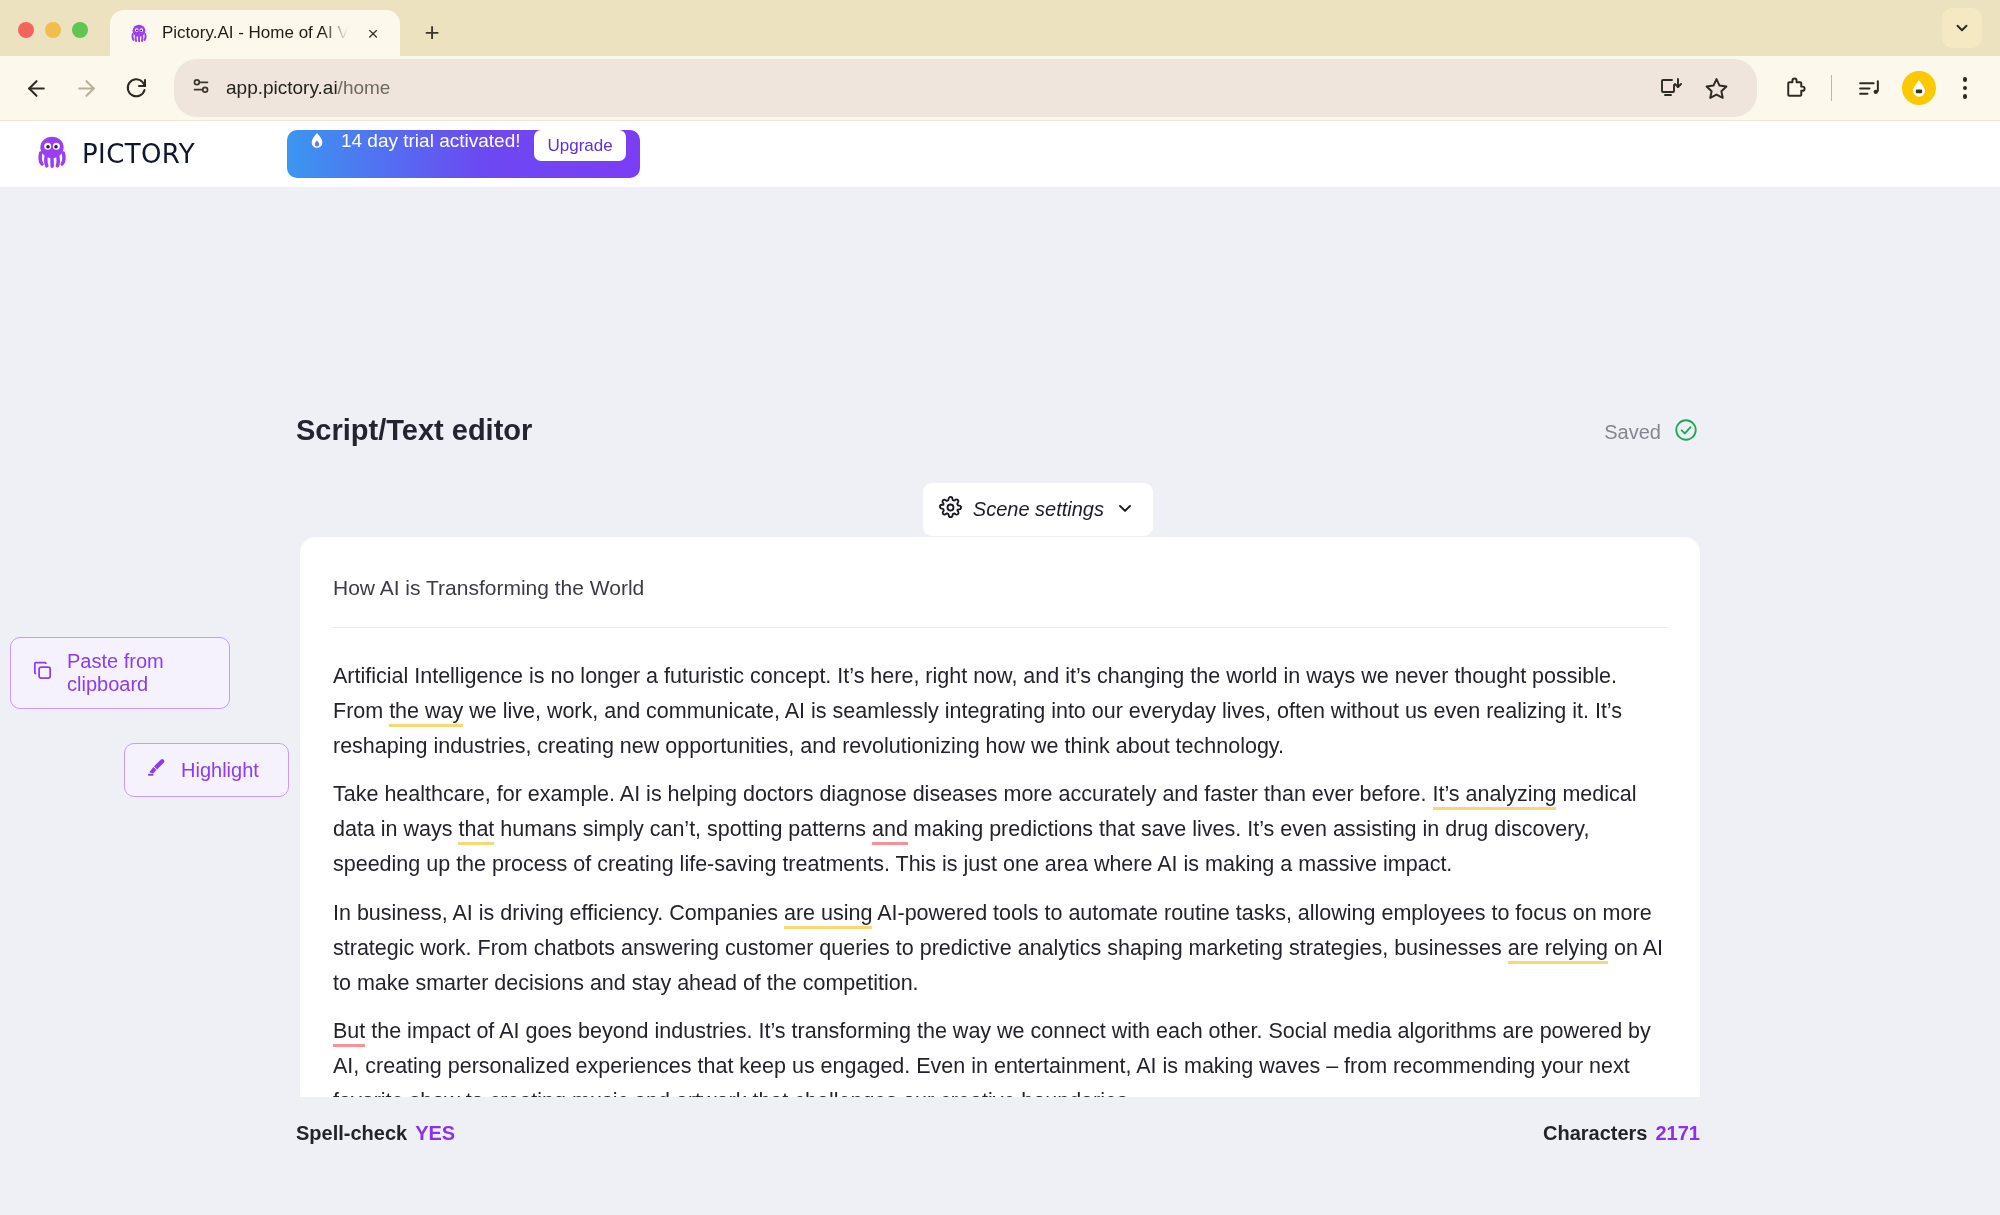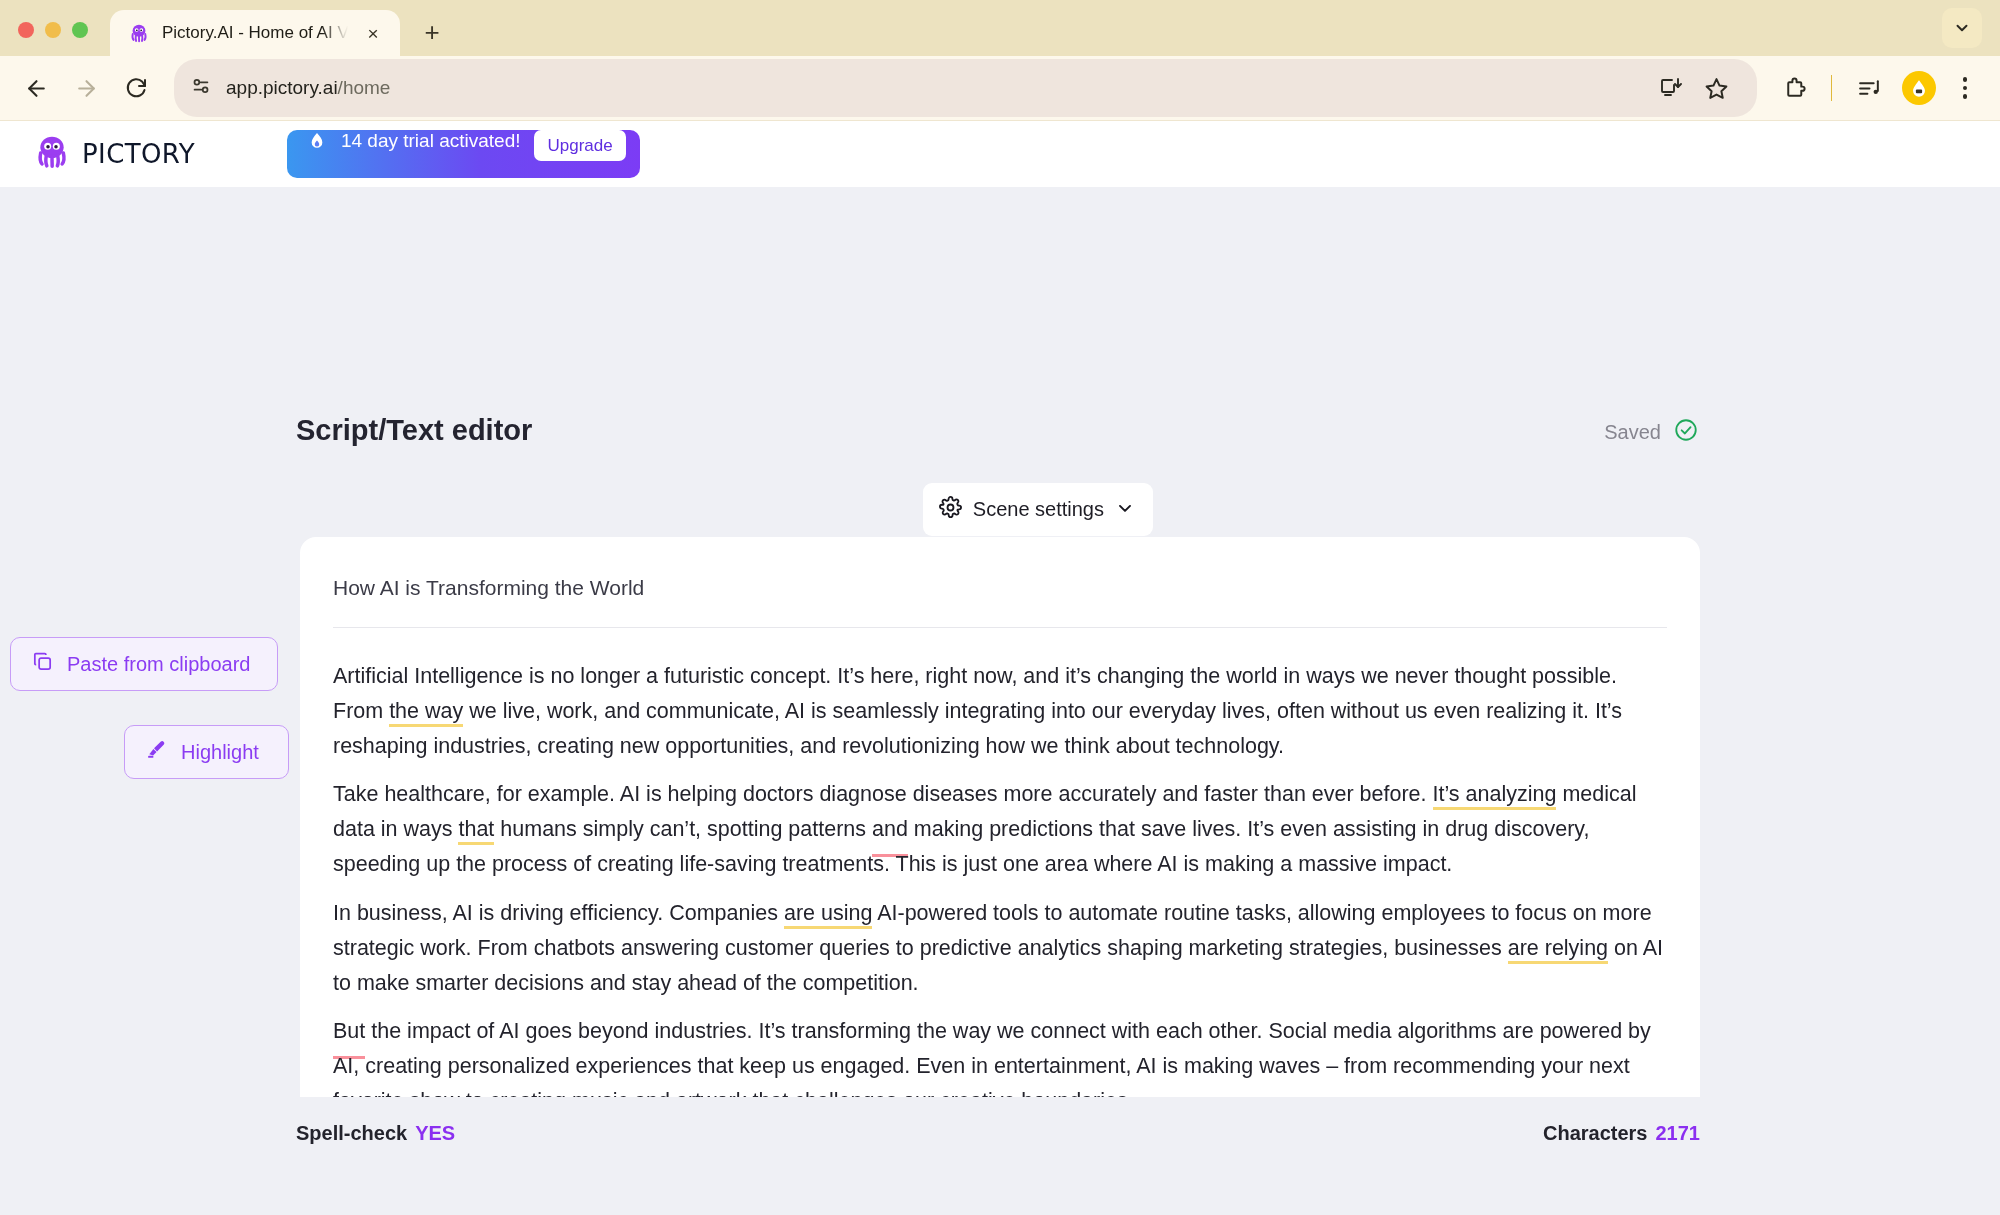--- a/index.html
+++ b/index.html
@@ -181,51 +181,51 @@
   .btn-proceed {
     background: #7c1ff0; color: #ffffff;
     font-size: 20px; padding: 12px 30px; line-height: 1.3;
   }
   .scene-settings {
     position: absolute; right: 847px; top: 296px;
     background: #ffffff; border-radius: 9px;
     display: flex; align-items: center; gap: 11px;
     padding: 13px 18px 13px 16px;
   }
-  .scene-settings span.label { font-size: 20px; color: #1d1c24; }
+  .scene-settings span.label { font-size: 20px; color: #1d1c24; font-style: italic; }
 
   .sidebar-actions { position: absolute; left: 0; top: 450px; width: 290px; }
   .side-btn {
     display: flex; align-items: center; gap: 13px;
     border: 1px solid #c79cf7; border-radius: 10px;
     background: #f5f1fd; color: #8b3cf2;
     font-size: 20px; padding: 12px 20px;
   }
-  .side-btn.paste { width: 268px; margin-left: 10px; }
+  .side-btn.paste { width: 220px; margin-left: 10px; }
   .side-btn.highlight { width: 165px; margin-left: 124px; margin-top: 34px; }
 
   .editor-card {
     position: absolute; left: 300px; top: 350px;
     width: 1400px; height: 747px;
     background: #ffffff;
     border-radius: 16px 16px 0 0;
     overflow: hidden;
   }
   .doc-title {
     font-size: 21px; color: #3b3b47;
     padding: 39px 33px 0 33px;
   }
   .doc-rule { height: 1px; background: #e7e7ec; margin: 27px 33px 0 33px; }
   .doc-body { padding: 31px 33px 0 33px; position: relative; }
   .doc-body p {
     font-size: 21.5px; line-height: 1.62; color: #23232c;
     margin-bottom: 14px;
   }
   .hl-y { border-bottom: 3.5px solid #f7d874; padding-bottom: 1px; }
-  .hl-p { border-bottom: 3.5px solid #f9909b; padding-bottom: 13px; }
+  .hl-p { border-bottom: 3.5px solid #f9909b; padding-bottom: 1px; }
 
   .statusbar {
     position: absolute; left: 0; right: 0; bottom: 0;
     height: 118px;
     display: flex; align-items: center;
     padding: 0 300px 46px 296px;
     background: #eff0f5;
   }
   .status-left, .status-right { font-size: 20px; font-weight: bold; color: #23232c; }
   .status-right { margin-left: auto; }

